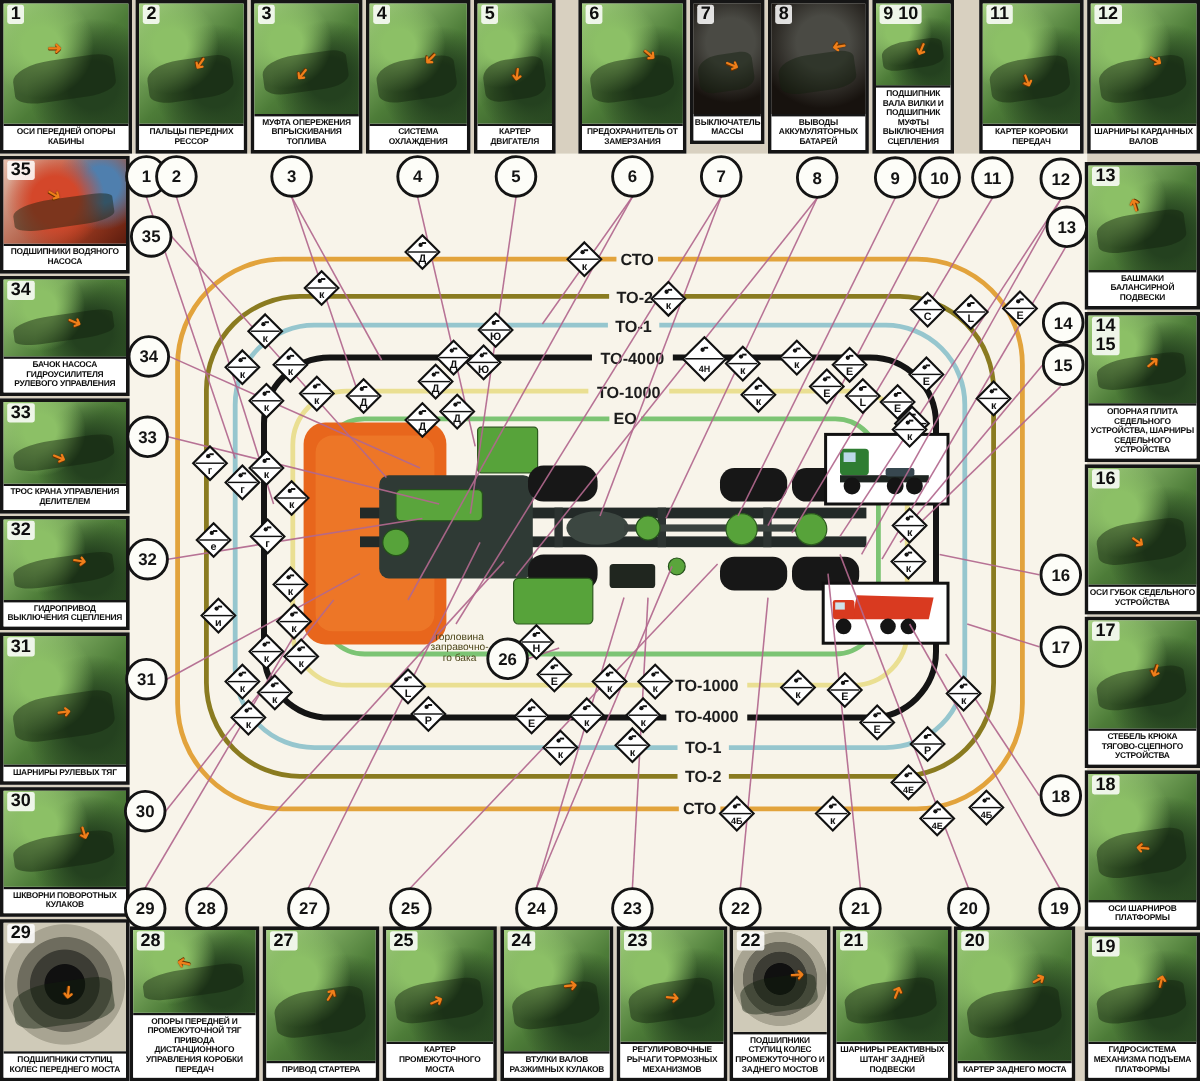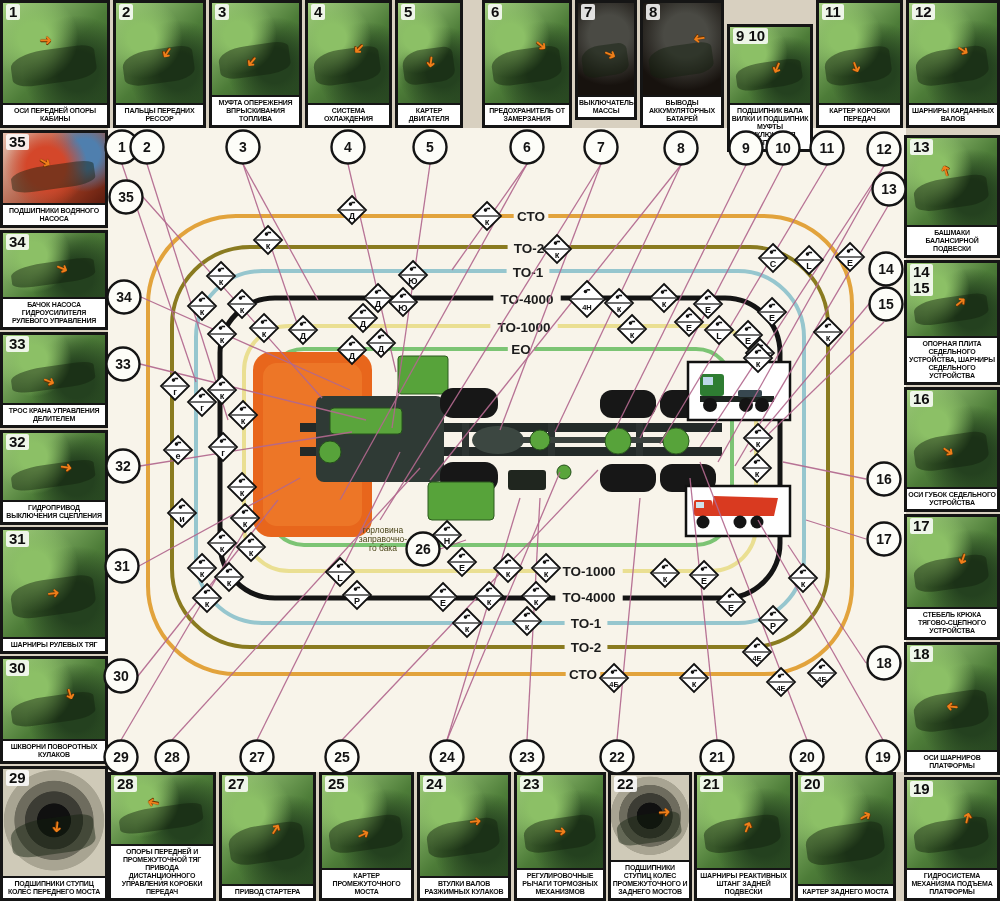--- a/index.html
+++ b/index.html
@@ -89,21 +89,21 @@
         </div>
         <div class="caption">ВЫКЛЮЧАТЕЛЬ МАССЫ</div>
       </div>
       <div class="panel v-dark" style="left: 640px; top: 0px; width: 84px; height: 128px;">
         <div class="photo">
           <span class="pnum">8</span>
           <span class="parrow" style="left: 64%; top: 29%; transform: rotate(171deg);">➜</span>
         </div>
         <div class="caption">ВЫВОДЫ АККУМУЛЯТОРНЫХ БАТАРЕЙ</div>
       </div>
-      <div class="panel v-green" style="left: 727px; top: 0px; width: 86px; height: 128px; margin-top: 24px;">
+      <div class="panel v-green" style="left: 727px; top: 0px; width: 68px; height: 128px;">
         <div class="photo">
           <span class="pnum">9 10</span>
           <span class="parrow" style="left: 51%; top: 42%; transform: rotate(113deg);">➜</span>
         </div>
         <div class="caption">ПОДШИПНИК ВАЛА ВИЛКИ И ПОДШИПНИК МУФТЫ ВЫКЛЮЧЕНИЯ СЦЕПЛЕНИЯ</div>
       </div>
       <div class="panel v-green" style="left: 816px; top: 0px; width: 87px; height: 128px;">
         <div class="photo">
           <span class="pnum">11</span>
           <span class="parrow" style="left: 38%; top: 55%; transform: rotate(69deg);">➜</span>

